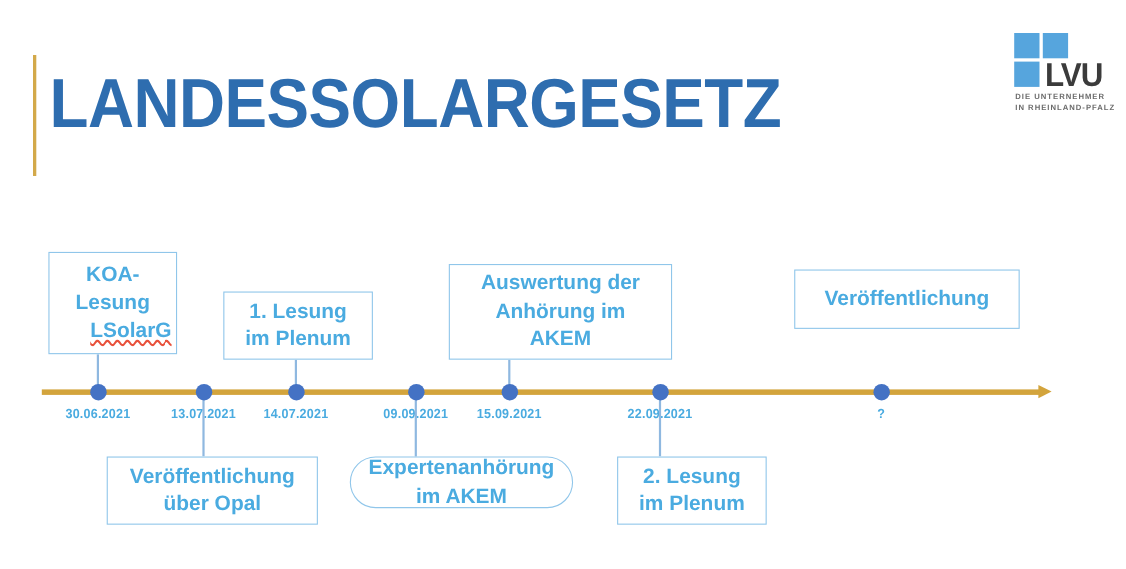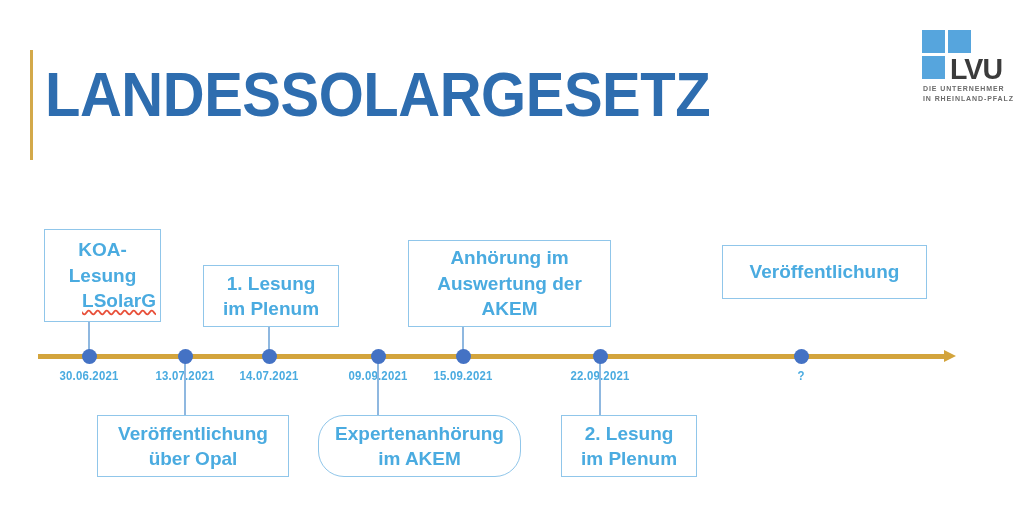--- a/index.html
+++ b/index.html
@@ -206,30 +206,30 @@
       <div class="connector" style="left: 269px; top: 327px; height: 29.5px;"></div>
       <div class="marker" style="left: 269px;"></div>
       <div class="date-label" style="left: 269px;">14.07.2021</div>
       <div class="event-box" style="left: 203px; top: 265px; width: 136px; height: 62px; text-align: right;">
         <span class="line">1. Lesung</span>
         <span class="line">im Plenum</span>
       </div>
       <div class="connector" style="left: 378px; top: 356.5px; height: 58.5px;"></div>
       <div class="marker" style="left: 378px;"></div>
       <div class="date-label" style="left: 378px;">09.09.2021</div>
-      <div class="event-box" style="left: 318px; top: 415px; width: 203px; height: 62px; border-radius: 26px;">
+      <div class="event-box" style="left: 318px; top: 415px; width: 203px; height: 47px; border-radius: 26px;">
         <span class="line">Expertenanhörung</span>
         <span class="line">im AKEM</span>
       </div>
       <div class="connector" style="left: 463px; top: 327px; height: 29.5px;"></div>
       <div class="marker" style="left: 463px;"></div>
       <div class="date-label" style="left: 463px;">15.09.2021</div>
       <div class="event-box" style="left: 408px; top: 240px; width: 203px; height: 87px;">
+        <span class="line">Auswertung der</span>
         <span class="line">Anhörung im</span>
-        <span class="line">Auswertung der</span>
         <span class="line">AKEM</span>
       </div>
       <div class="connector" style="left: 600px; top: 356.5px; height: 58.5px;"></div>
       <div class="marker" style="left: 600px;"></div>
       <div class="date-label" style="left: 600px;">22.09.2021</div>
       <div class="event-box" style="left: 561px; top: 415px; width: 136px; height: 62px;">
         <span class="line">2. Lesung</span>
         <span class="line">im Plenum</span>
       </div>
       <div class="marker" style="left: 801px;"></div>

